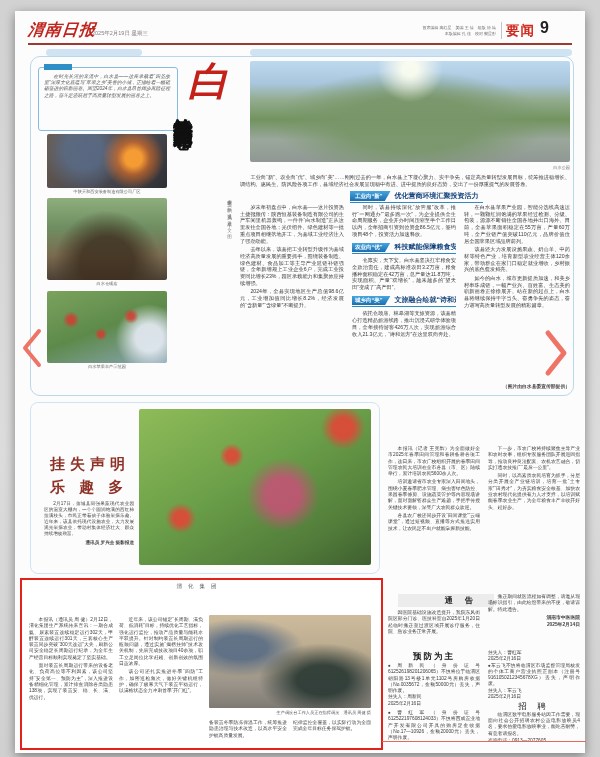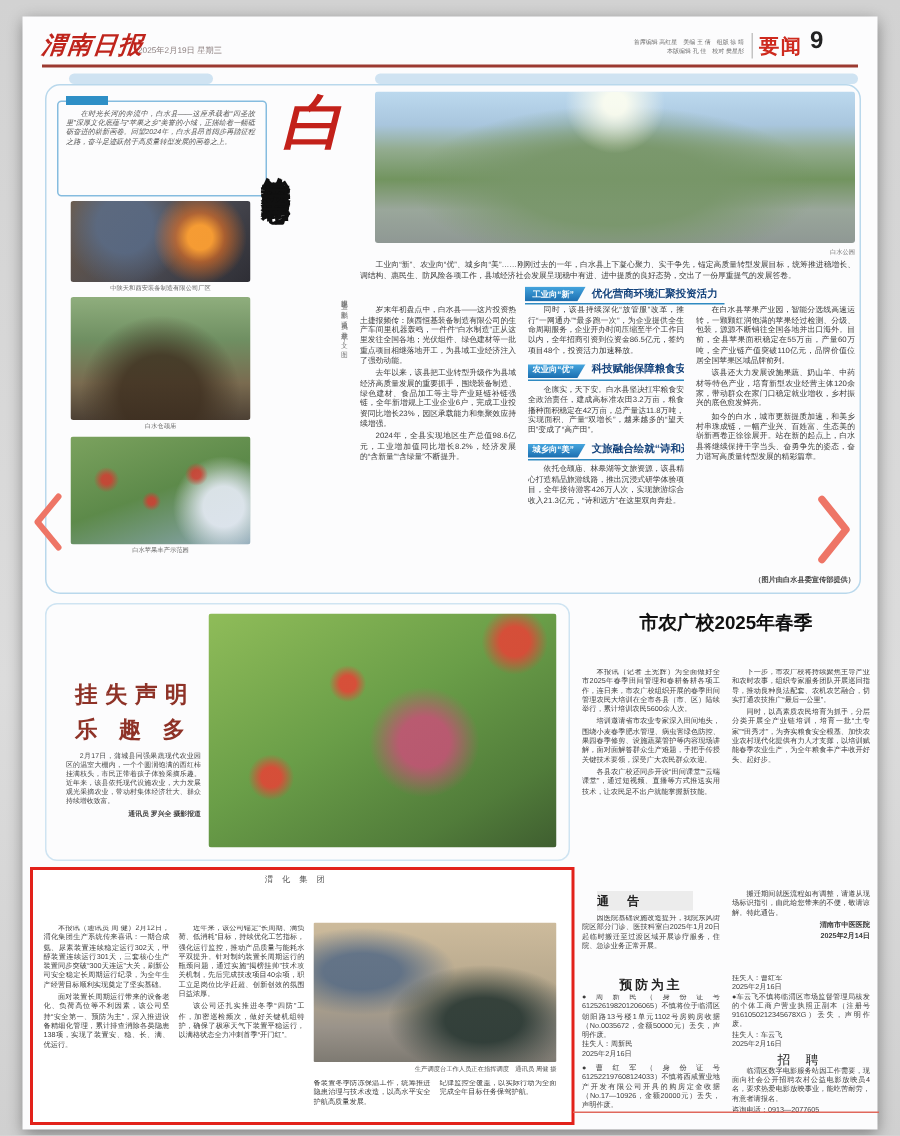--- a/index.html
+++ b/index.html
@@ -95,22 +95,22 @@
   .wcol1{left:29px;top:617px;width:84px;height:124px;overflow:hidden;}
   .wcol2{left:119px;top:617px;width:84px;height:124px;overflow:hidden;}
   .ph5{left:209px;top:615px;width:162px;height:93px;border-radius:1px;
     background:radial-gradient(ellipse at 70% 70%,rgba(40,55,50,.9) 0 16%,transparent 40%),
     radial-gradient(ellipse at 20% 35%,rgba(60,90,130,.7) 0 14%,transparent 34%),
     linear-gradient(180deg,#cdbb9c 0%,#b7a88d 45%,#9a938a 75%,#7e7a72 100%);}
   .wcap{left:205px;top:710px;width:166px;text-align:right;font-size:4.2px;color:#555;}
   .strip{top:720px;width:78px;height:24px;overflow:hidden;}
   .strip1{left:209px;} .strip2{left:293px;}
   
-  .tghead{left:398px;top:594px;width:64px;background:#ececec;text-align:left;
-    font-size:8px;font-weight:bold;letter-spacing:5px;color:#222;padding:1px 0;}
+  .tghead{left:398px;top:594px;width:64px;background:#ececec;text-align:right;
+    font-size:8px;font-weight:bold;letter-spacing:5px;color:#222;padding:1px 16px;}
   .tgc1{left:388px;top:610px;width:92px;height:40px;overflow:hidden;}
   .tgc2{left:488px;top:594px;width:92px;}
   .sig{text-align:right;font-weight:bold;margin-top:1px;}
   .gshead{left:402px;top:651px;width:64px;text-align:center;font-size:8.5px;font-weight:bold;
     letter-spacing:2px;color:#222;}
   .gsc1{left:388px;top:663px;width:92px;height:80px;overflow:hidden;}
   .gsc2{left:488px;top:650px;width:92px;height:92px;overflow:hidden;}
   .zphead{text-align:center;font-size:8.5px;font-weight:normal;letter-spacing:4px;color:#222;margin:3px 0 2px 0;}
   .pre{white-space:pre-line;}
   .redline{left:382px;top:741px;width:204px;height:1px;background:#e0685c;}
@@ -201,21 +201,20 @@
   <div class="abs frame2"></div>
   <div class="abs springtitle pre">挂失声明
 乐 趣 多</div>
   <div class="abs springbody">
     <p class="ind">2月17日，蒲城县同强果蔬现代农业园区的温室大棚内，一个个圆润饱满的西红柿挂满枝头，市民正带着孩子体验采摘乐趣。近年来，该县依托现代设施农业，大力发展观光采摘农业，带动村集体经济壮大、群众持续增收致富。</p>
     <div class="springby">通讯员 罗兴全 摄影报道</div>
   </div>
   <div class="abs photo ph4"></div>
 
   <div class="abs trtitle">
-    <div>市农广校2025年春季</div>
   </div>
   <div class="abs trcol1 tsmall">
     <p class="ind">本报讯（记者 王宪辉）为全面做好全市2025年春季田间管理和春耕备耕各项工作，连日来，市农广校组织开展的春季田间管理农民大培训在全市各县（市、区）陆续举行，累计培训农民5600余人次。</p>
     <p class="ind">培训邀请省市农业专家深入田间地头，围绕小麦春季肥水管理、病虫害绿色防控、果园春季修剪、设施蔬菜管护等内容现场讲解，面对面解答群众生产难题，手把手传授关键技术要领，深受广大农民群众欢迎。</p>
     <p class="ind">各县农广校还同步开设“田间课堂”“云端课堂”，通过短视频、直播等方式推送实用技术，让农民足不出户就能掌握新技能。</p>
   </div>
   <div class="abs trcol2 tsmall">
     <p class="ind">下一步，市农广校将持续聚焦主导产业和农时农事，组织专家服务团队开展巡回指导，推动良种良法配套、农机农艺融合，切实打通农技推广“最后一公里”。</p>
     <p class="ind">同时，以高素质农民培育为抓手，分层分类开展全产业链培训，培育一批“土专家”“田秀才”，为夯实粮食安全根基、加快农业农村现代化提供有力人才支撑，以培训赋能春季农业生产，为全年粮食丰产丰收开好头、起好步。</p>
   </div>

